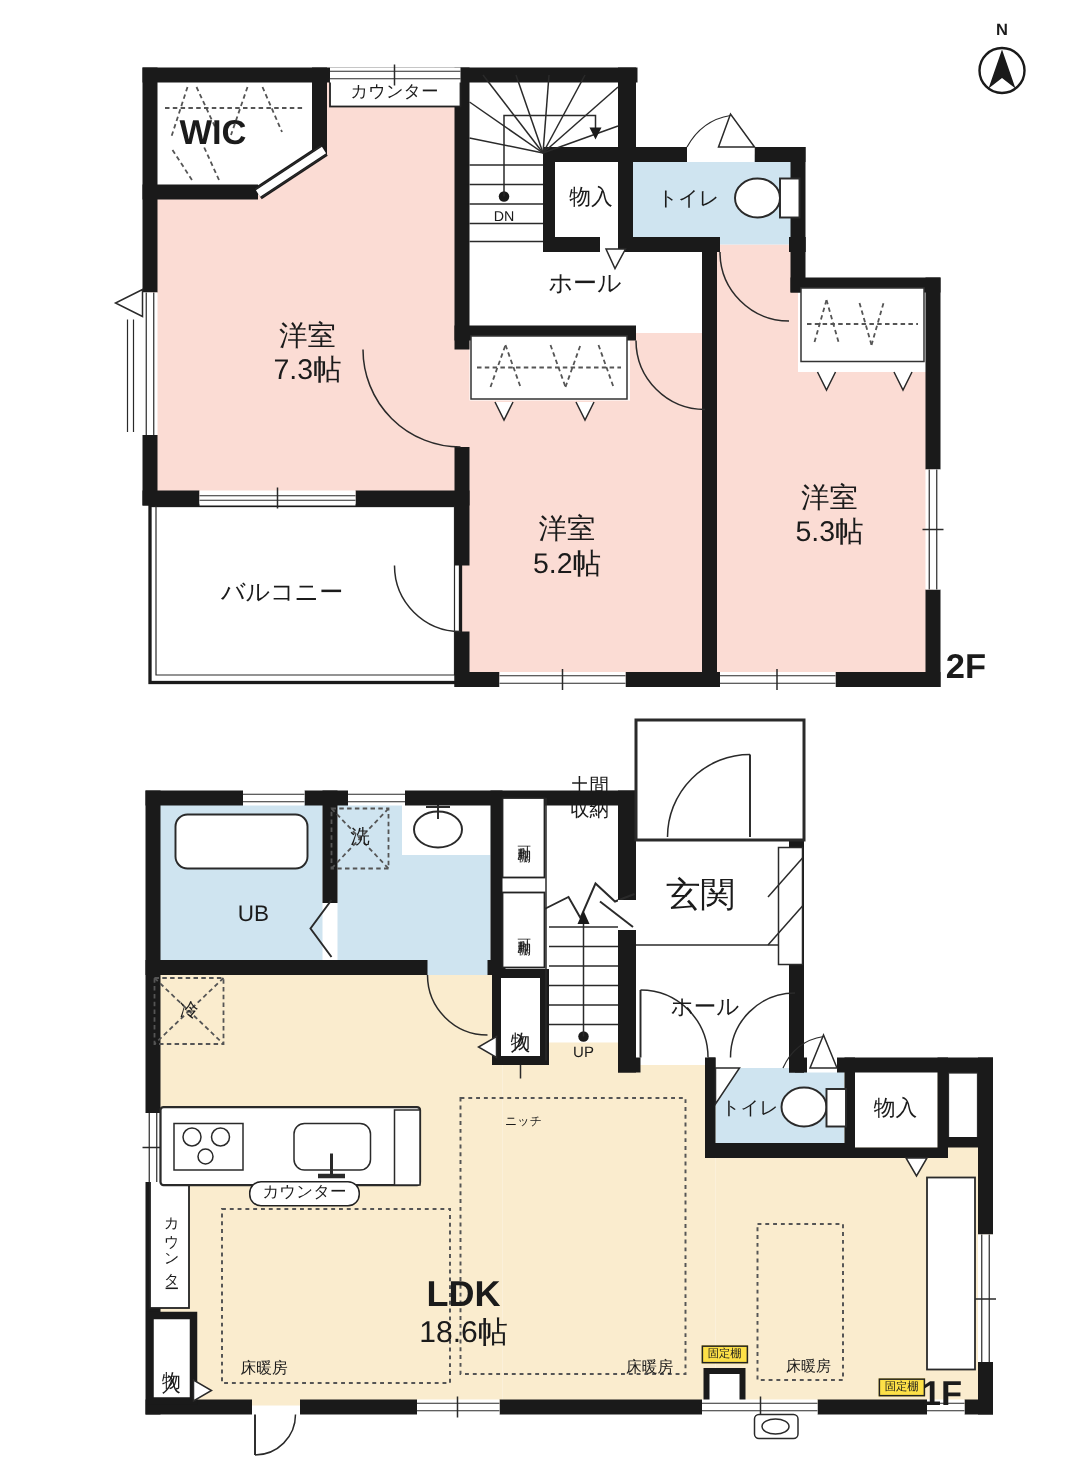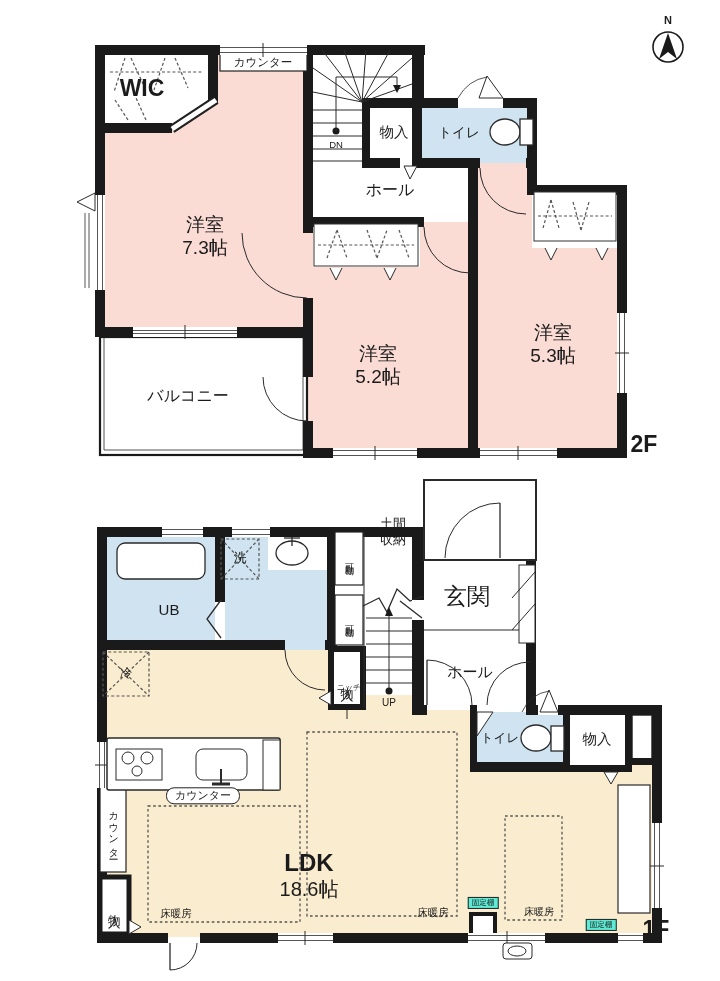--- a/index.html
+++ b/index.html
@@ -2,21 +2,21 @@
 <html style="--wall: #1a1a1a; --pink: #fbdcd4; --beige: #faecce; --blue: #cfe4f0;"><head>
 <meta charset="utf-8">
 <style>
   html,body{margin:0;padding:0;background:#ffffff;}
   #stage{position:relative;width:720px;height:981px;background:#fff;overflow:hidden;
          font-family:"Liberation Sans","DejaVu Sans",sans-serif;color:#1b1b1b;}
   #plan-svg{position:absolute;left:0;top:0;}
   .lbl{position:absolute;transform:translate(-50%,-50%);white-space:pre-line;text-align:center;
        line-height:1.22;color:#1b1b1b;pointer-events:none;}
   .v{writing-mode:vertical-rl;text-orientation:upright;letter-spacing:1px;line-height:1;}
-  .box{border:1px solid #222;background:#5eead4;padding:0 3px;line-height:1.35;}
+  .box{border:1px solid #222;background:#fde047;padding:0 3px;line-height:1.35;}
   .rbox{border:1px solid #222;background:#fff;padding:0 8px;border-radius:8px;line-height:1.4;}
   .sb{font-weight:600;}
   
   .wall{fill:var(--wall,#1a1a1a);}
   .pink{fill:var(--pink,#fbdcd4);}
   .blue{fill:var(--blue,#cfe4f0);}
   .beige{fill:var(--beige,#faecce);}
   .wh{fill:#ffffff;}
   .ln{stroke:#2a2a2a;stroke-width:1;fill:none;}
   .ln08{stroke:#2a2a2a;stroke-width:0.8;fill:none;}
@@ -383,30 +383,30 @@
 
 <div class="lbl" style="left:161px;top:610px;font-size:15px;padding-left:16px;">UB</div>
 <div class="lbl" style="left:240px;top:558px;font-size:13px;">洗</div>
 <div class="lbl v" style="left:349px;top:558px;font-size:9px;">可動棚</div>
 <div class="lbl" style="left:393px;top:532px;font-size:13px;">土間
 収納</div>
 <div class="lbl v" style="left:349px;top:620px;font-size:9px;">可動棚</div>
 <div class="lbl" style="left:467px;top:596px;font-size:23px;">玄関</div>
 <div class="lbl" style="left:470px;top:672px;font-size:15px;">ホール</div>
 <div class="lbl v" style="left:347px;top:678px;font-size:13px;">物入</div>
-<div class="lbl" style="left:349px;top:688px;font-size:8px;">ニッチ</div>
+<div class="lbl" style="left:349px;top:748px;font-size:8px;">ニッチ</div>
 <div class="lbl" style="left:389px;top:703px;font-size:10px;">UP</div>
 <div class="lbl" style="left:126px;top:674px;font-size:12.5px;">冷</div>
 <div class="lbl" style="left:500px;top:739px;font-size:12.5px;">トイレ</div>
 <div class="lbl" style="left:597px;top:740px;font-size:14.5px;">物入</div>
 <div class="lbl rbox" style="left:203px;top:796px;font-size:11px;">カウンター</div>
 <div class="lbl v" style="left:113px;top:829px;font-size:10px;">カウンター</div>
 <div class="lbl v" style="left:114px;top:906px;font-size:12.5px;">物入</div>
 <div class="lbl sb" style="left:309px;top:863px;font-size:24px;">LDK</div>
 <div class="lbl" style="left:309px;top:889px;font-size:20px;">18.6帖</div>
 <div class="lbl" style="left:176px;top:913px;font-size:10.5px;">床暖房</div>
 <div class="lbl" style="left:433px;top:912px;font-size:10.5px;">床暖房</div>
 <div class="lbl" style="left:539px;top:912px;font-size:10px;">床暖房</div>
 <div class="lbl box" style="left:483px;top:903px;font-size:7.5px;">固定棚</div>
 <div class="lbl box" style="left:601px;top:925px;font-size:7.5px;">固定棚</div>
-<div class="lbl sb" style="left:656px;top:929px;font-size:23px;text-align:center;">1F</div>
+<div class="lbl sb" style="left:628px;top:929px;font-size:23px;text-align:center;">1F</div>
 <div class="lbl sb" style="left:668px;top:21px;font-size:11px;">N</div>
 </div>
 
 </body></html>

